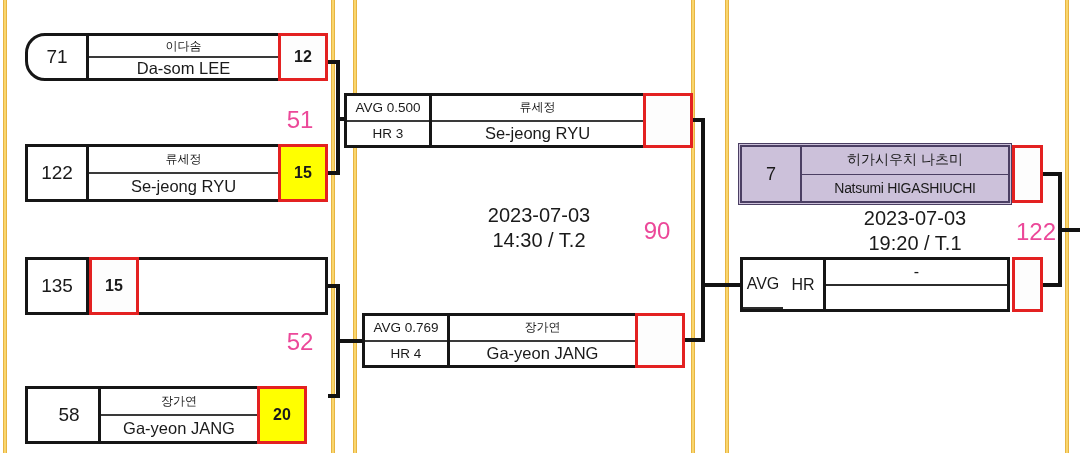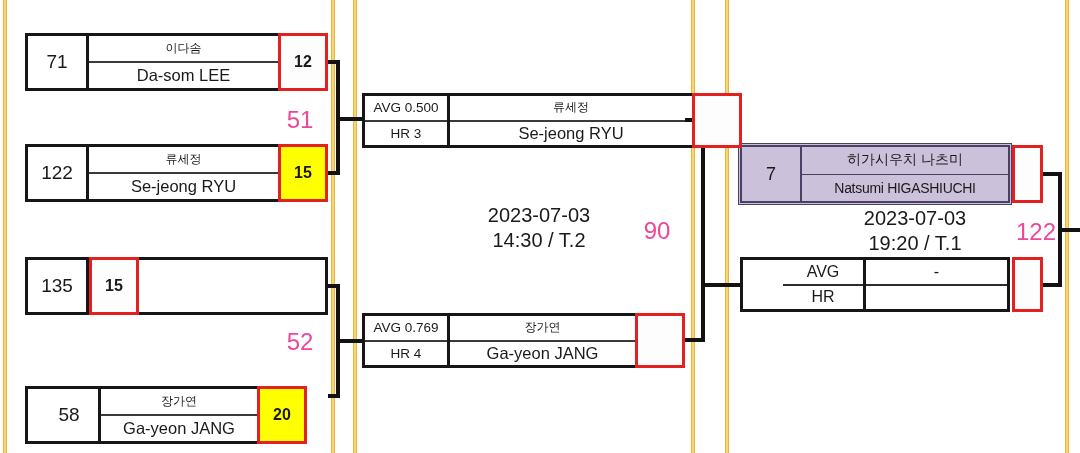--- a/index.html
+++ b/index.html
@@ -31,21 +31,21 @@
 
   
   .pbox.purple{background:#ccc1da;border:2px solid #4b3f63;
     box-shadow:0 0 0 1px #ccc1da,0 0 0 2px #4b3f63;}
   .pbox.purple .seed{border-right:2px solid #4b3f63;font-size:18px;}
   .pbox.purple .kr{border-bottom:1.5px solid #4b3f63;font-size:14px;}
   .pbox.purple .en{font-size:14px;letter-spacing:-0.3px;}
 
   
   .fbox{position:absolute;display:flex;border:3px solid #161616;background:#fff;box-sizing:border-box;}
-  .fcol-l{width:80px;border-right:3px solid #161616;display:flex;flex-direction:column;padding-left:40px;}
+  .fcol-l{width:80px;border-right:3px solid #161616;display:flex;flex-direction:row;}
   .fcol-r{flex:1;display:flex;flex-direction:column;}
   .frow{flex:1;display:flex;align-items:center;justify-content:center;font-size:16px;}
   .frow.top{border-bottom:2px solid #2c2c2c;}
 
   
   .sbox{position:absolute;border:3px solid #e32121;background:#fdfdfd;box-sizing:border-box;z-index:3;}
 
   .mnum{position:absolute;font-size:24px;font-weight:normal;color:#ec4899;text-align:center;}
   .sched{position:absolute;text-align:center;font-size:20px;line-height:25px;color:#1a1a1a;white-space:nowrap;}
 </style>
@@ -54,21 +54,21 @@
 
 <div class="stage">
 
   <div class="vline" style="left:3px"></div>
   <div class="vline" style="left:331px"></div>
   <div class="vline" style="left:353px"></div>
   <div class="vline" style="left:691px"></div>
   <div class="vline" style="left:725px"></div>
   <div class="vline" style="left:1065px"></div>
 
-  <div class="pbox" style="left:25px;top:33px;width:303px;height:58px;">
+  <div class="pbox" style="left:25px;top:33px;width:303px;height:48px;border-radius:20px;">
     <div class="seed">71</div>
     <div class="names">
       <div class="kr">이다솜</div>
       <div class="en">Da-som LEE</div>
     </div>
     <div class="score">12</div>
   </div>
 
   <div class="mnum" style="left:270px;top:106px;width:60px;">51</div>
 
@@ -100,21 +100,21 @@
   <div class="conn" style="left:328px;top:60px;width:12px;height:4px;"></div>
   <div class="conn" style="left:328px;top:171px;width:12px;height:4px;"></div>
   <div class="conn" style="left:336px;top:60px;width:4px;height:115px;"></div>
   <div class="conn" style="left:336px;top:117px;width:27px;height:4px;"></div>
 
   <div class="conn" style="left:328px;top:284px;width:12px;height:4px;"></div>
   <div class="conn" style="left:328px;top:394px;width:12px;height:4px;"></div>
   <div class="conn" style="left:336px;top:284px;width:4px;height:114px;"></div>
   <div class="conn" style="left:336px;top:339px;width:27px;height:4px;"></div>
 
-  <div class="pbox" style="left:362px;top:93px;width:380px;height:55px;">
+  <div class="pbox" style="left:344px;top:93px;width:349px;height:55px;">
     <div class="stats">
       <div class="stat-top">AVG 0.500</div>
       <div class="stat-bot">HR 3</div>
     </div>
     <div class="names">
       <div class="kr">류세정</div>
       <div class="en">Se-jeong RYU</div>
     </div>
     <div class="score"></div>
   </div>

